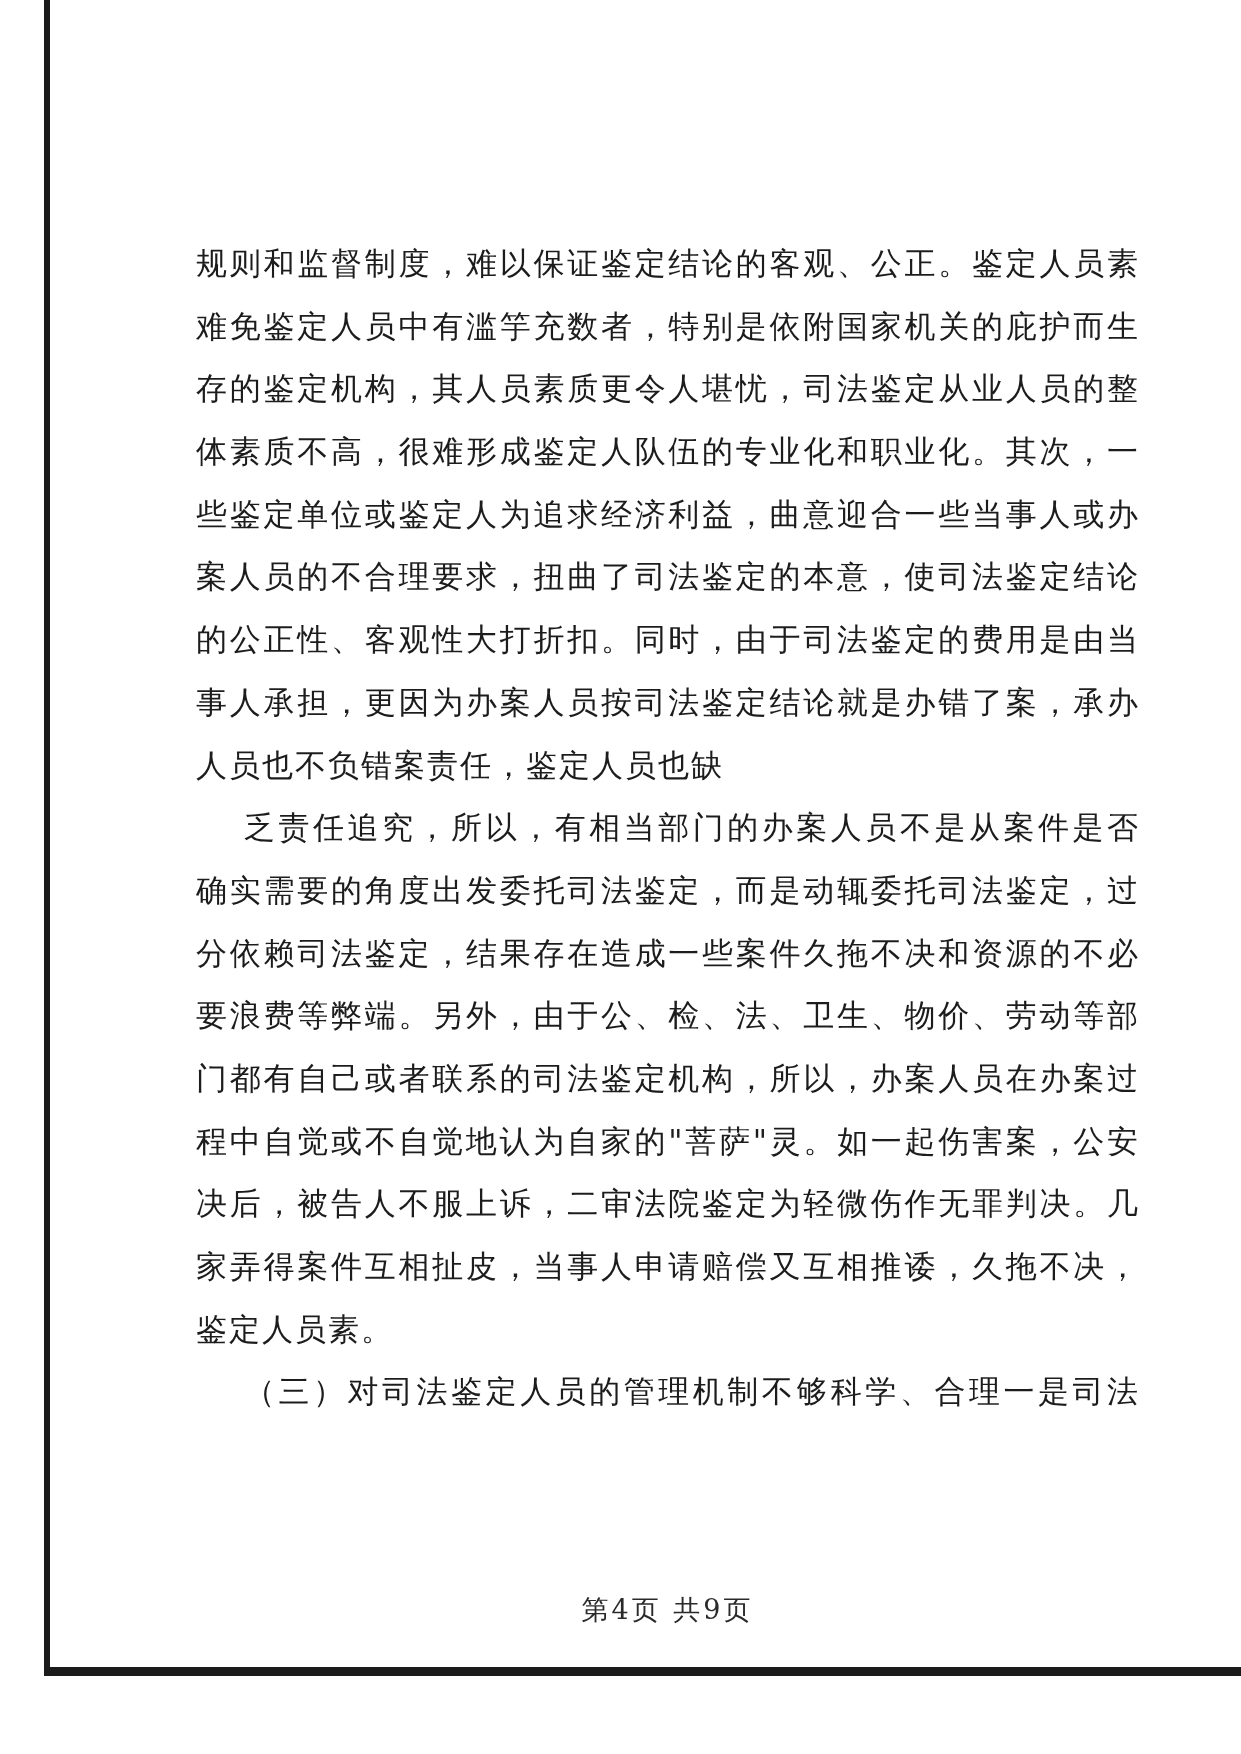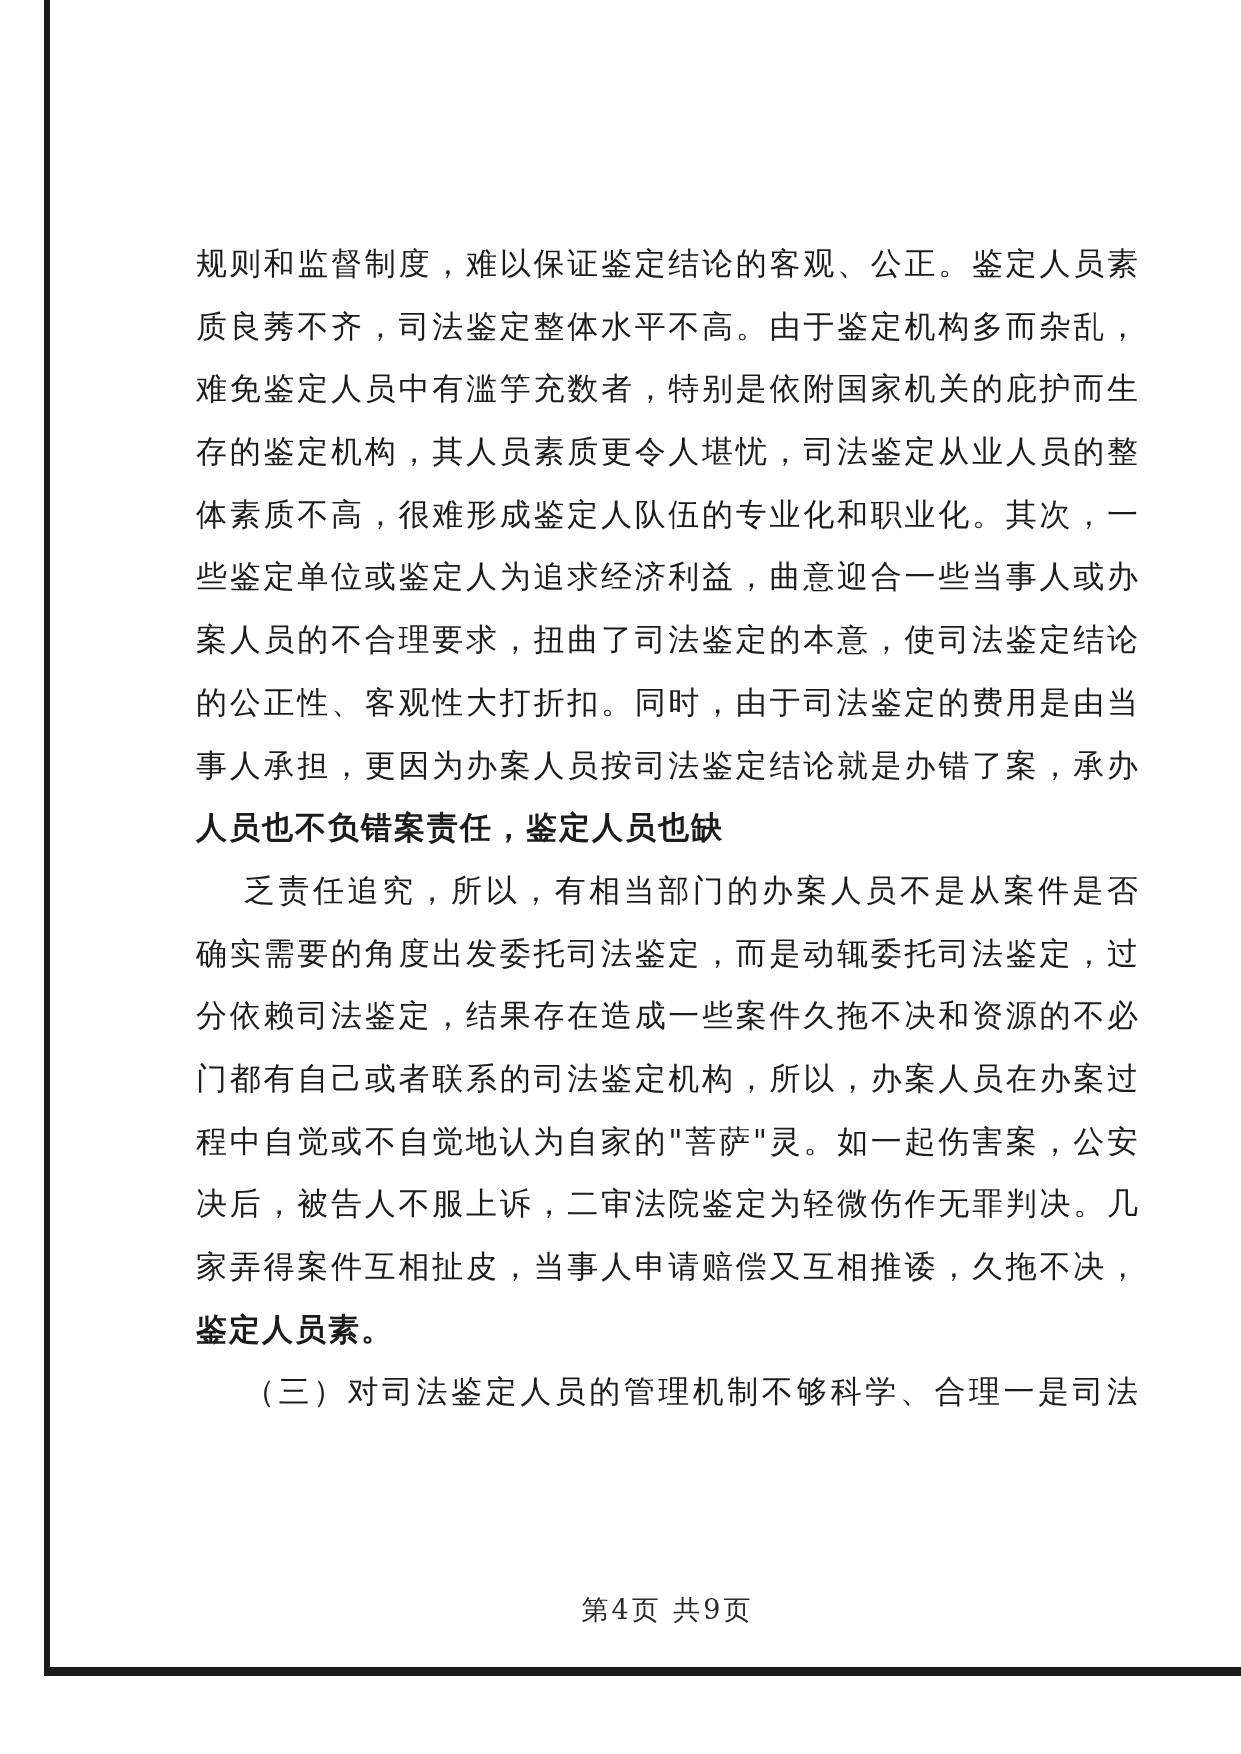--- a/index.html
+++ b/index.html
@@ -34,21 +34,20 @@
     letter-spacing: 2px;
     text-align: justify;
     text-align-last: justify;
     -moz-text-align-last: justify;
     white-space: nowrap;
     overflow: visible;
   }
   .line.no-just {
     text-align: center;
     text-align-last: left;
-    font-weight: bold;
     -moz-text-align-last: left;
   }
   .line.indent {
     padding-left: 48px;
   }
   .footer {
     position: absolute;
     top: 1592px;
     left: 0;
     width: 100%;
@@ -58,32 +57,32 @@
     color: #2a2a2a;
     font-family: "DejaVu Serif", "Liberation Serif", serif;
   }
 </style>
 </head>
 <body>
 
 <div class="page">
   <div class="text-block" id="body-lines">
       <div class="line">规则和监督制度，难以保证鉴定结论的客观、公正。鉴定人员素</div>
-      <div class="line">质良莠不齐，司法鉴定整体水平不高。由于鉴定机构多而杂乱，</div>
       <div class="line">难免鉴定人员中有滥竽充数者，特别是依附国家机关的庇护而生</div>
       <div class="line">存的鉴定机构，其人员素质更令人堪忧，司法鉴定从业人员的整</div>
       <div class="line">体素质不高，很难形成鉴定人队伍的专业化和职业化。其次，一</div>
       <div class="line">些鉴定单位或鉴定人为追求经济利益，曲意迎合一些当事人或办</div>
       <div class="line">案人员的不合理要求，扭曲了司法鉴定的本意，使司法鉴定结论</div>
       <div class="line">的公正性、客观性大打折扣。同时，由于司法鉴定的费用是由当</div>
       <div class="line">事人承担，更因为办案人员按司法鉴定结论就是办错了案，承办</div>
       <div class="line no-just">人员也不负错案责任，鉴定人员也缺</div>
       <div class="line indent">乏责任追究，所以，有相当部门的办案人员不是从案件是否</div>
       <div class="line">确实需要的角度出发委托司法鉴定，而是动辄委托司法鉴定，过</div>
       <div class="line">分依赖司法鉴定，结果存在造成一些案件久拖不决和资源的不必</div>
+      <div class="line">要浪费等弊端。另外，由于公、检、法、卫生、物价、劳动等部</div>
       <div class="line">门都有自己或者联系的司法鉴定机构，所以，办案人员在办案过</div>
       <div class="line">程中自觉或不自觉地认为自家的"菩萨"灵。如一起伤害案，公安</div>
       <div class="line">决后，被告人不服上诉，二审法院鉴定为轻微伤作无罪判决。几</div>
       <div class="line">家弄得案件互相扯皮，当事人申请赔偿又互相推诿，久拖不决，</div>
       <div class="line no-just">鉴定人员素。</div>
       <div class="line indent">（三）对司法鉴定人员的管理机制不够科学、合理一是司法</div>
     </div>
 
   <div class="footer">
     <span>第4页 共9页</span>

